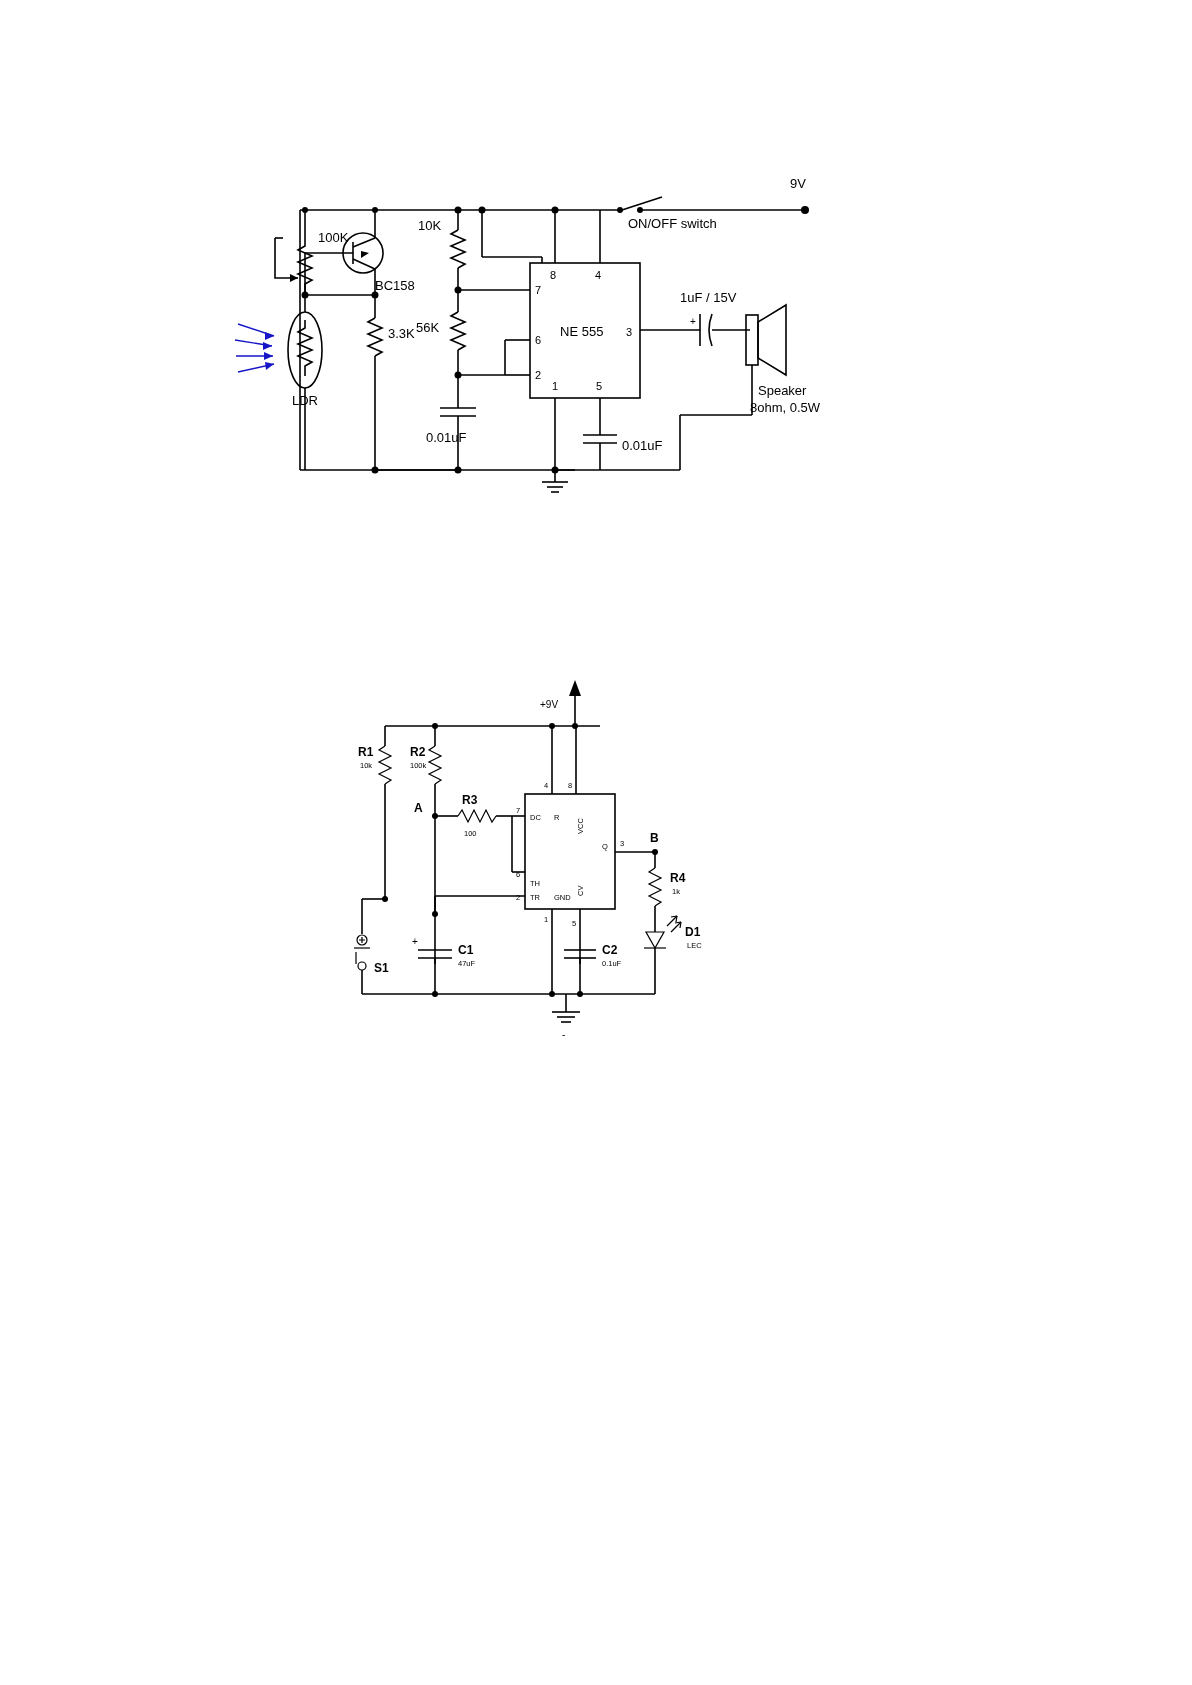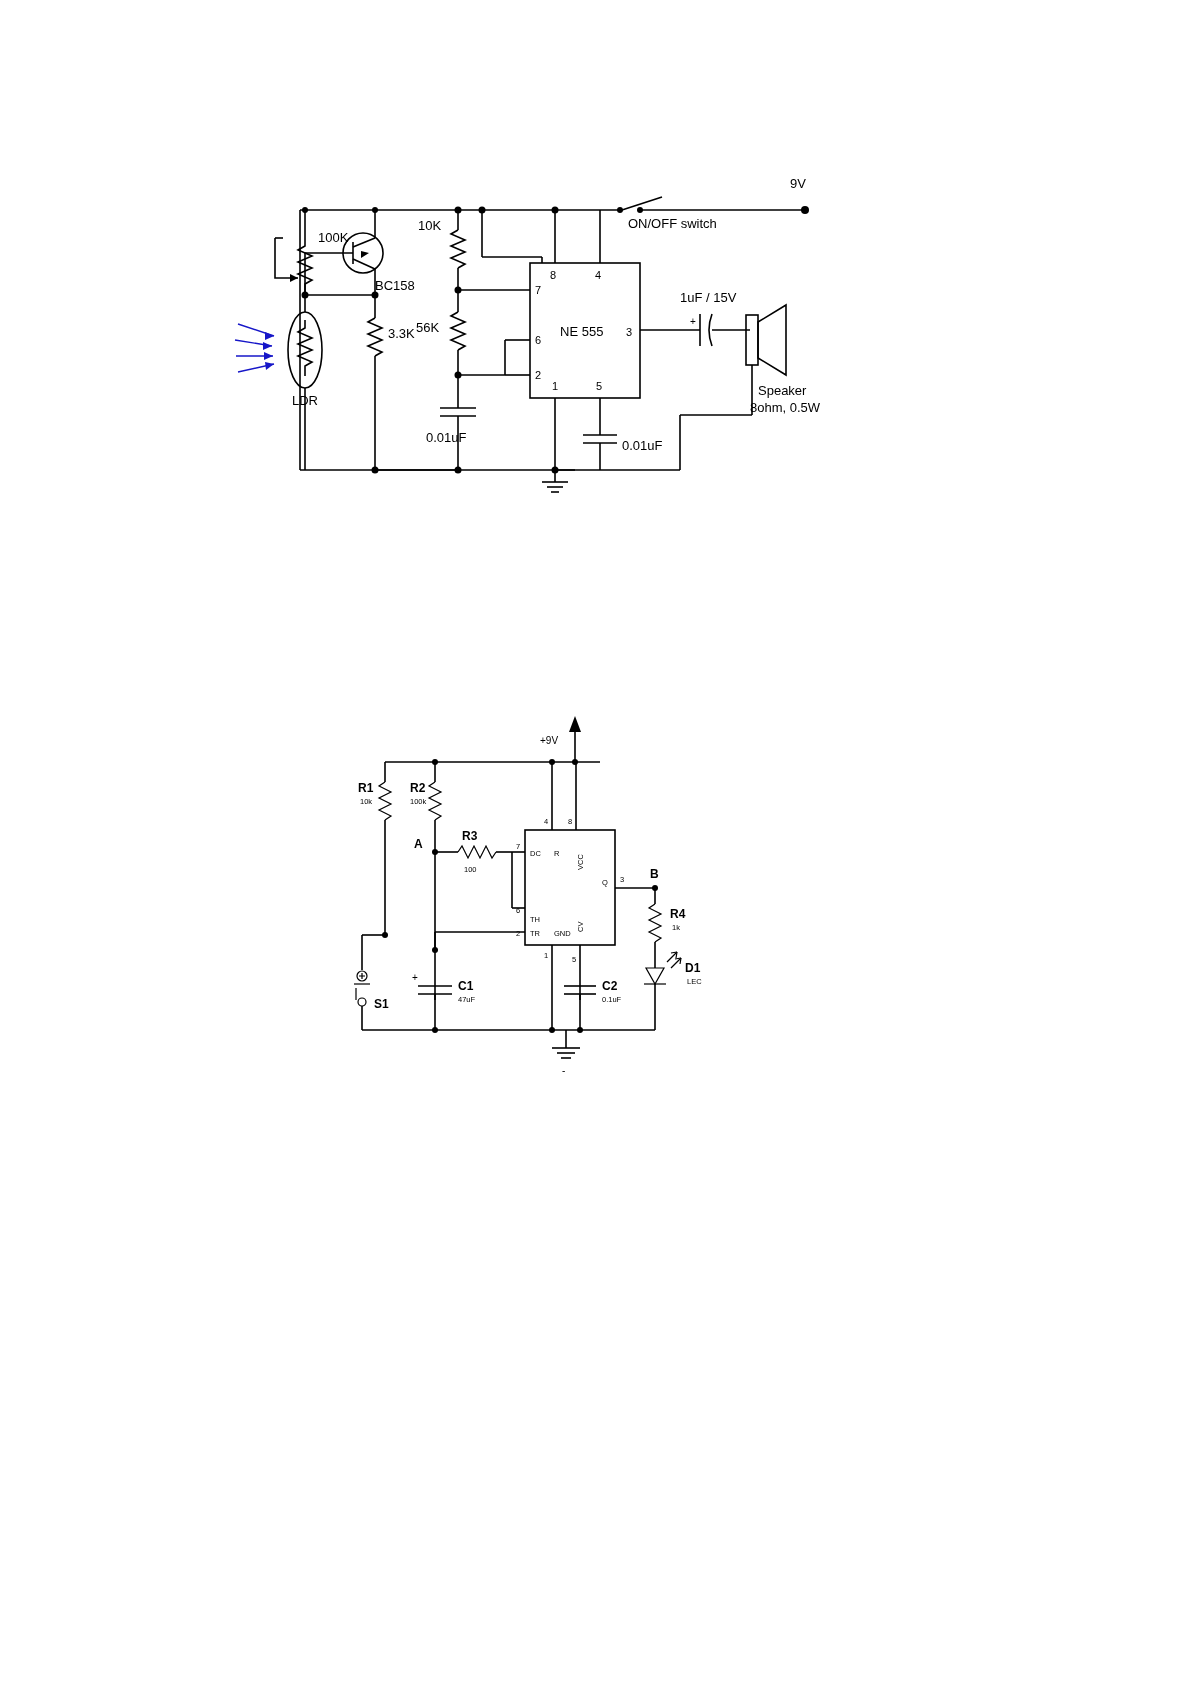--- a/index.html
+++ b/index.html
@@ -26,21 +26,21 @@
     text-align: center;
   }
   #figure-1 {
     left: 230px;
     top: 150px;
     width: 680px;
     height: 360px;
   }
   #figure-2 {
     left: 340px;
-    top: 700px;
+    top: 664px;
     width: 450px;
     height: 420px;
   }
   svg { display: block; overflow: visible; }
   .wire { stroke: #000000; stroke-width: 1.6; fill: none; }
   .comp { stroke: #000000; stroke-width: 1.6; fill: none; }
   .comp-thin { stroke: #000000; stroke-width: 1.2; fill: none; }
   .node { fill: #000000; }
   .lbl {
     font-family: "Liberation Sans", sans-serif;

